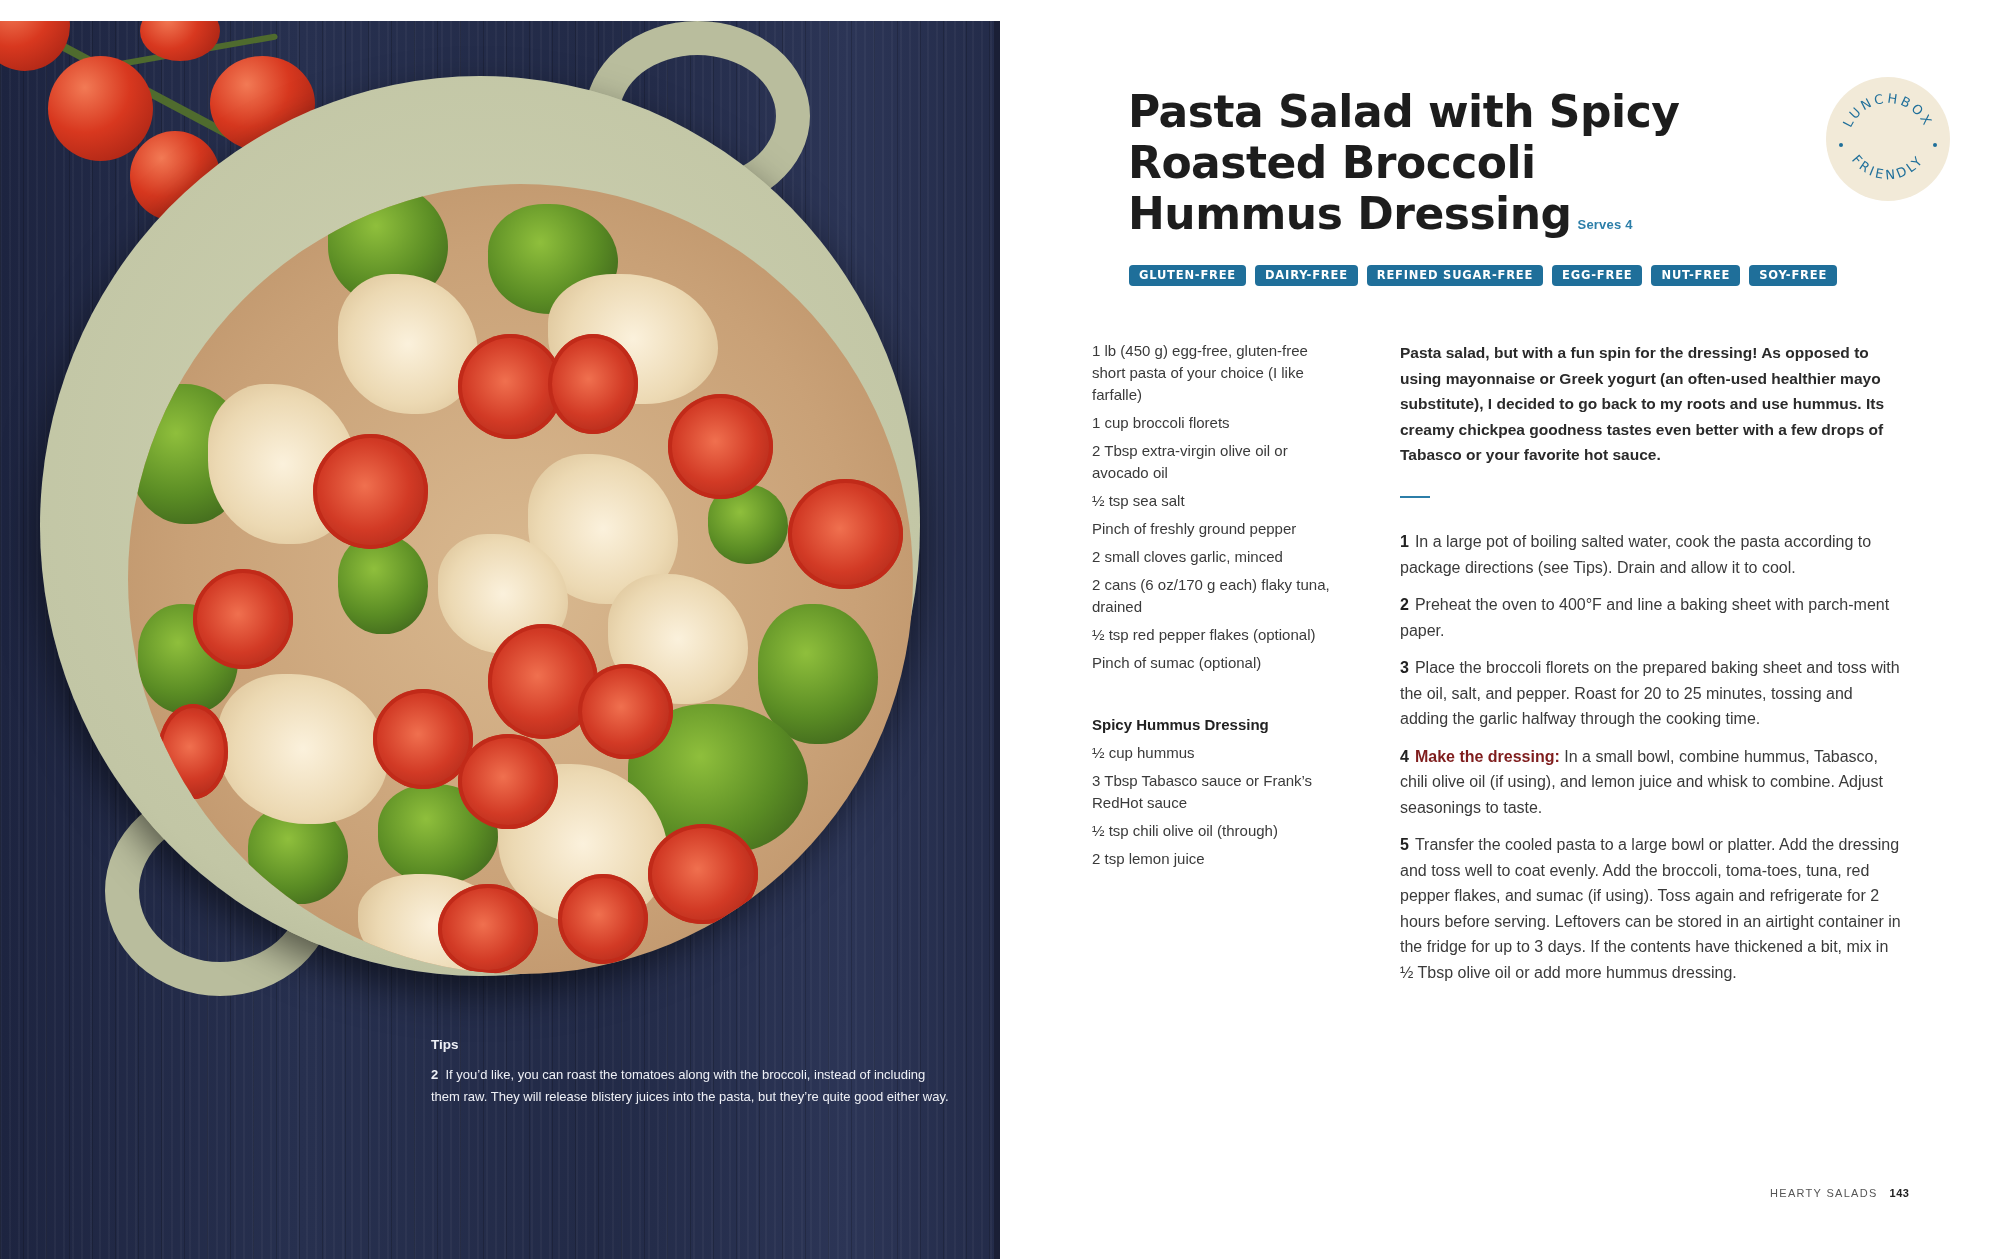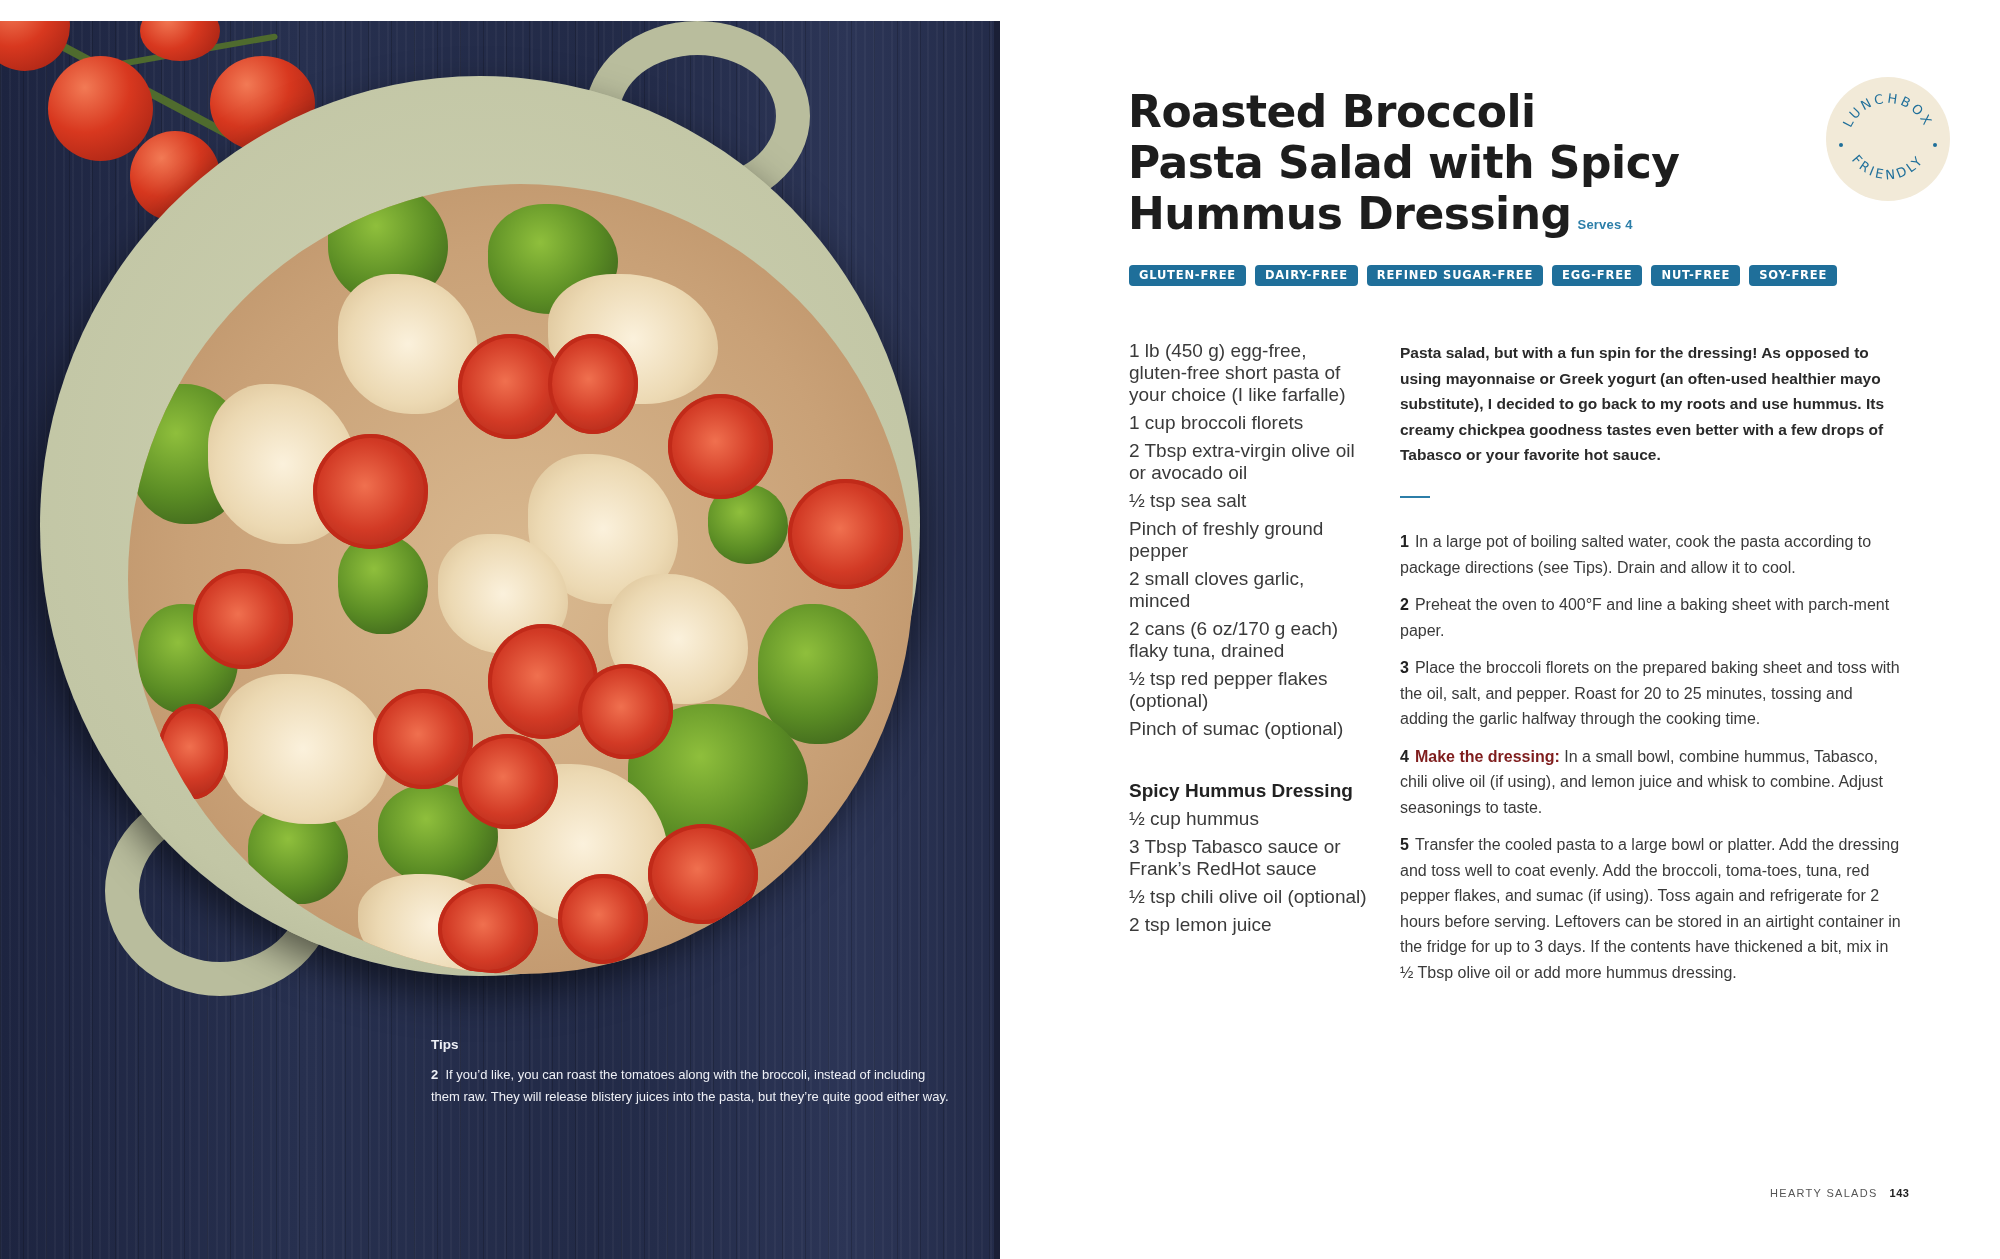--- a/index.html
+++ b/index.html
@@ -61,22 +61,22 @@
   .badge svg { position:absolute; left:0; top:0; }
   .tags { position:absolute; left: 1129px; top: 265px; display:flex; gap: 9px; }
   .tag {
     background: #1f6f9a; color: #ffffff; font-weight: bold;
     font-size: 11.5px; letter-spacing: 0.8px;
     padding: 0 10px; height: 21px; line-height: 21px; border-radius: 4px;
     font-family: "DejaVu Sans", sans-serif;
   }
 
   .ingredients {
-    position:absolute; left: 1129px; top: 340px; width: 240px;
-    font-size: 19px; line-height: 22px; color: #3a3a3a;
+    position:absolute; left: 1092px; top: 340px; width: 240px;
+    font-size: 15px; line-height: 22px; color: #3a3a3a;
   }
   .ingredients .ing { margin: 0 0 6px 0; }
   .ingredients .sub-title { font-weight: bold; color: #222; margin: 40px 0 6px 0; }
 
   .intro {
     position:absolute; left: 1400px; top: 340px; width: 500px;
     font-size: 15.5px; line-height: 25.5px; font-weight: bold; color: #2a2a2a;
   }
   .rule { position:absolute; left: 1400px; top: 496px; width: 30px; height: 2px; background: #2c7ea8; }
   .steps {
@@ -150,22 +150,22 @@
   </div>
   <div class="edge"></div>
 
   <div class="tips">
     <div class="tips-title">Tips</div>
     <p><b>2</b>&nbsp; <span>If you’d like, you can roast the tomatoes along with the broccoli, instead of including them raw. They will release blistery juices into the pasta, but they’re quite good either way.</span></p>
   </div>
 </div>
 
 <div class="title">
+  <div>Pasta Salad with Spicy</div>
   <div>Roasted Broccoli</div>
-  <div>Pasta Salad with Spicy</div>
   <div><span>Hummus Dressing</span><span class="serves">Serves 4</span></div>
 </div>
 
 <div class="badge">
   <svg width="124" height="124" viewBox="0 0 124 124">
     <defs>
       <path id="topArc" d="M 22 66 A 40 40 0 0 1 102 66"></path>
       <path id="botArc" d="M 18 58 A 44 44 0 0 0 106 58"></path>
     </defs>
     <text font-family="DejaVu Sans, sans-serif" font-size="13" letter-spacing="3" fill="#1f6f9a">
@@ -194,21 +194,21 @@
   <p class="ing">2 Tbsp extra-virgin olive oil or avocado oil</p>
   <p class="ing">½ tsp sea salt</p>
   <p class="ing">Pinch of freshly ground pepper</p>
   <p class="ing">2 small cloves garlic, minced</p>
   <p class="ing">2 cans (6 oz/170 g each) flaky tuna, drained</p>
   <p class="ing">½ tsp red pepper flakes (optional)</p>
   <p class="ing">Pinch of sumac (optional)</p>
   <p class="sub-title">Spicy Hummus Dressing</p>
   <p class="ing">½ cup hummus</p>
   <p class="ing">3 Tbsp Tabasco sauce or Frank’s RedHot sauce</p>
-  <p class="ing">½ tsp chili olive oil (optional)</p>
+  <p class="ing">½ tsp chili olive oil (through)</p>
   <p class="ing">2 tsp lemon juice</p>
 </div>
 
 <div class="intro">Pasta salad, but with a fun spin for the dressing! As opposed to using mayonnaise or Greek yogurt (an often-used healthier mayo substitute), I decided to go back to my roots and use hummus. Its creamy chickpea goodness tastes even better with a few drops of Tabasco or your favorite hot sauce.</div>
 <div class="rule"></div>
 
 <div class="steps">
   <p><span class="num">1</span><span>In a large pot of boiling salted water, cook the pasta according to package directions (see Tips). Drain and allow it to cool.</span></p>
   <p><span class="num">2</span><span>Preheat the oven to 400°F and line a baking sheet with parch-ment paper.</span></p>
   <p><span class="num">3</span><span>Place the broccoli florets on the prepared baking sheet and toss with the oil, salt, and pepper. Roast for 20 to 25 minutes, tossing and adding the garlic halfway through the cooking time.</span></p>

